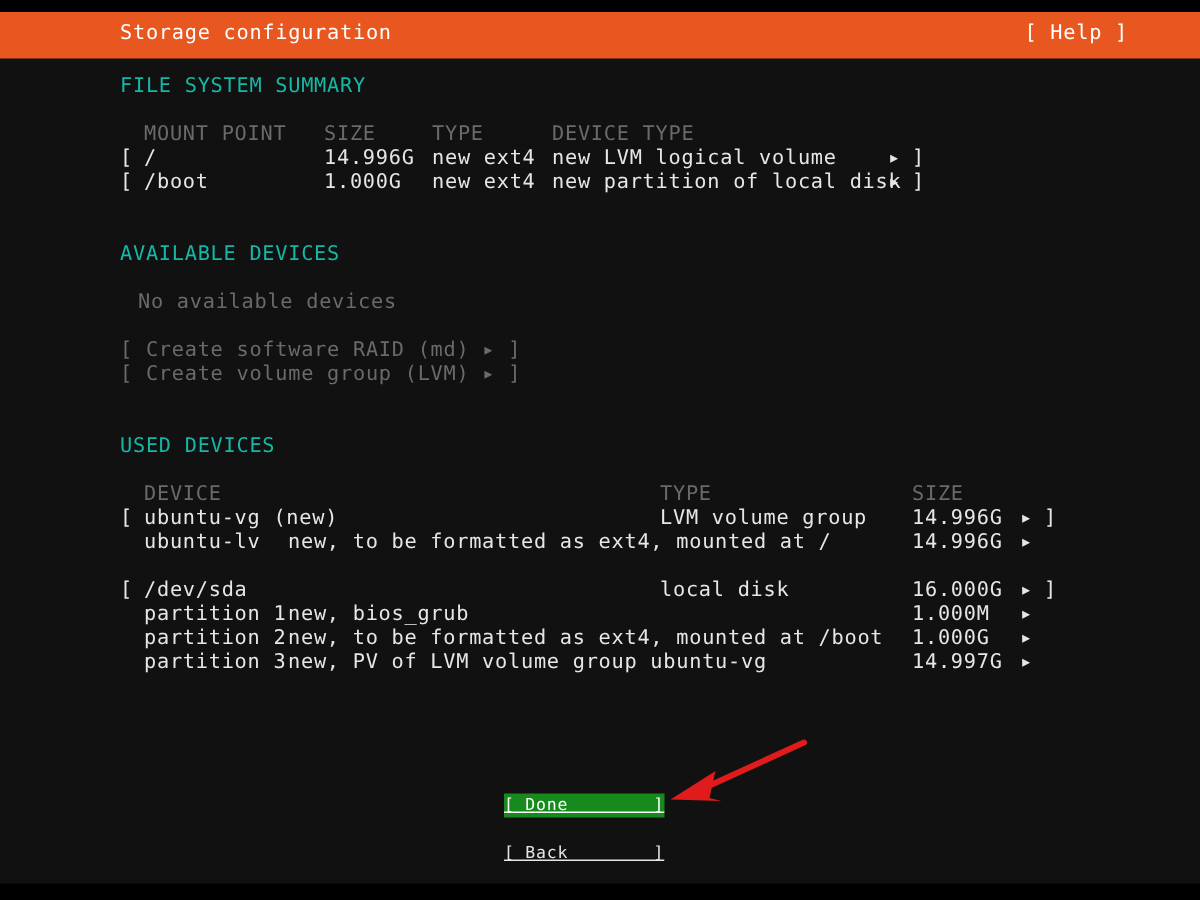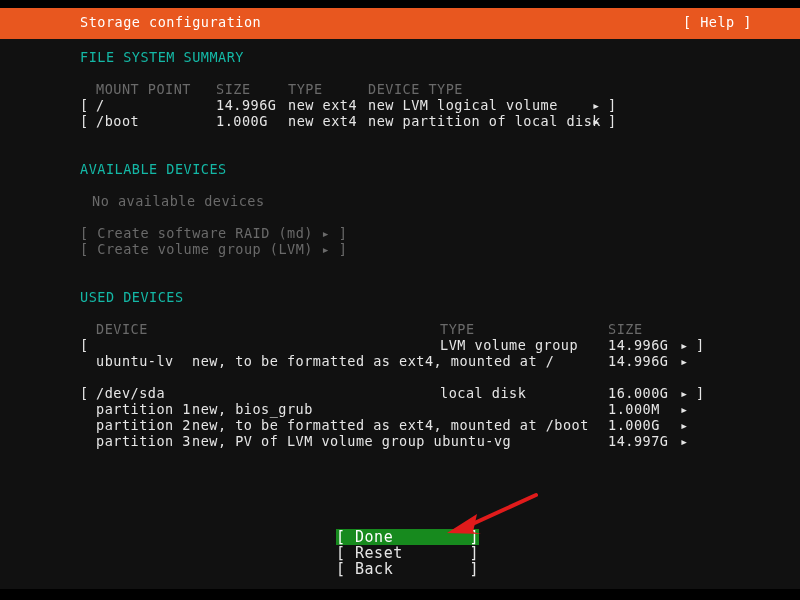--- a/index.html
+++ b/index.html
@@ -82,23 +82,24 @@
     white-space: pre;
   }
   .dim { color: #6a6a6a; }
   .heading { color: #14b8a6; }
   .marker { color: #e6e6e6; }
   
   .btn {
     position: absolute;
     white-space: pre;
     color: #e6e6e6;
-    font-size: 15px;
-    line-height: 16px;
-    letter-spacing: 0.5px;
+    font-size: 11px;
+    line-height: 16px;
+    letter-spacing: 0.5px;
+    text-decoration: underline;
   }
   .btn.selected {
     background: #178a1e;
     color: #ffffff;
   }
   
   #annotation {
     position: absolute;
     left: 0;
     top: 0;
@@ -177,20 +178,21 @@
 
     <div class="row" style="top:282px;">
       <span class="cell dim" style="left:96px;">DEVICE</span>
       <span class="cell dim" style="left:440px;">TYPE</span>
       <span class="cell dim" style="left:608px;">SIZE</span>
     </div>
 
     
     <div class="row" style="top:298px;">
       <span class="cell" style="left:80px;">[</span>
+      <span class="cell" style="left:96px;">ubuntu-vg (new)</span>
       <span class="cell" style="left:440px;">LVM volume group</span>
       <span class="cell" style="left:608px;">14.996G</span>
       <span class="cell marker" style="left:680px;">▸</span>
       <span class="cell" style="left:696px;">]</span>
     </div>
 
     <div class="row" style="top:314px;">
       <span class="cell" style="left:96px;">ubuntu-lv</span>
       <span class="cell" style="left:192px;">new, to be formatted as ext4, mounted at /</span>
       <span class="cell" style="left:608px;">14.996G</span>
@@ -224,21 +226,20 @@
     <div class="row" style="top:394px;">
       <span class="cell" style="left:96px;">partition 3</span>
       <span class="cell" style="left:192px;">new, PV of LVM volume group ubuntu-vg</span>
       <span class="cell" style="left:608px;">14.997G</span>
       <span class="cell marker" style="left:680px;">▸</span>
     </div>
 
     
     <div class="btn selected" style="left:336px; top:490px;">[ Done        ]</div>
 
-    <div class="btn" style="left:336px; top:506px;">[ Reset       ]</div>
 
     <div class="btn" style="left:336px; top:522px;">[ Back        ]</div>
 
   </div>
 
   <svg id="annotation" viewBox="0 0 800 600" width="800" height="600">
     <g>
       <line x1="536" y1="495" x2="468" y2="526" stroke="#e01b1b" stroke-width="4" stroke-linecap="round"></line>
       <polygon points="447,533 477,514 473,532 481,534" fill="#e01b1b"></polygon>
     </g>

